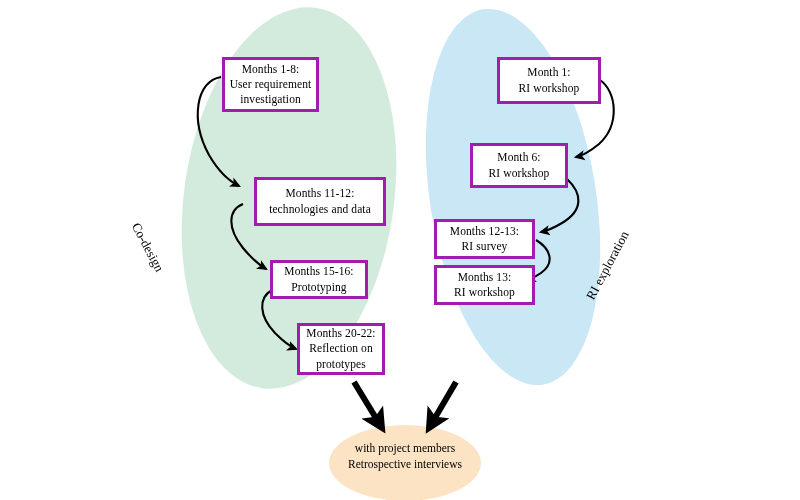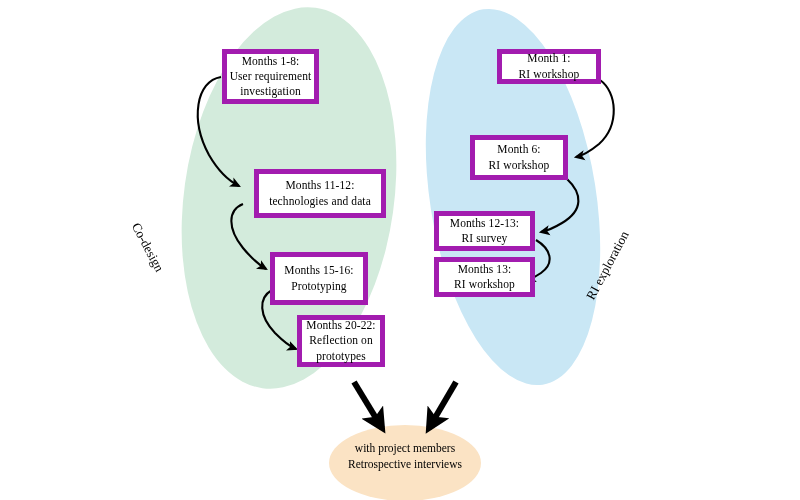--- a/index.html
+++ b/index.html
@@ -19,31 +19,32 @@
     position: absolute;
     left: 0;
     top: 0;
     width: 800px;
     height: 500px;
   }
   .node-box {
     position: absolute;
     box-sizing: border-box;
     background: #ffffff;
-    border: 5px solid #a21caf;
+    border: 3px solid #a21caf;
     display: flex;
     flex-direction: column;
     align-items: center;
     justify-content: center;
     text-align: center;
     color: #000000;
     font-size: 11.5px;
     line-height: 1.32;
     letter-spacing: 0.1px;
     z-index: 5;
+    margin-top: 8px;
   }
   .node-box span { display: block; white-space: nowrap; }
   .phase-label {
     position: absolute;
     color: #000000;
     font-size: 13px;
     white-space: nowrap;
     z-index: 4;
   }
   .outcome-text {
@@ -97,32 +98,32 @@
     <span>Months 1-8:</span>
     <span>User requirement</span>
     <span>investigation</span>
   </div>
 
   <div class="node-box" style="left:254px; top:169px; width:132px; height:49px;">
     <span>Months 11-12:</span>
     <span>technologies and data</span>
   </div>
 
-  <div class="node-box" style="left:270px; top:252px; width:98px; height:53px;">
+  <div class="node-box" style="left:270px; top:252px; width:98px; height:39px;">
     <span>Months 15-16:</span>
     <span>Prototyping</span>
   </div>
 
   <div class="node-box" style="left:297px; top:315px; width:88px; height:52px;">
     <span>Months 20-22:</span>
     <span>Reflection on</span>
     <span>prototypes</span>
   </div>
 
-  <div class="node-box" style="left:497px; top:49px; width:104px; height:35px;">
+  <div class="node-box" style="left:497px; top:49px; width:104px; height:47px;">
     <span>Month 1:</span>
     <span>RI workshop</span>
   </div>
 
   <div class="node-box" style="left:470px; top:135px; width:98px; height:45px;">
     <span>Month 6:</span>
     <span>RI workshop</span>
   </div>
 
   <div class="node-box" style="left:434px; top:211px; width:101px; height:40px;">

